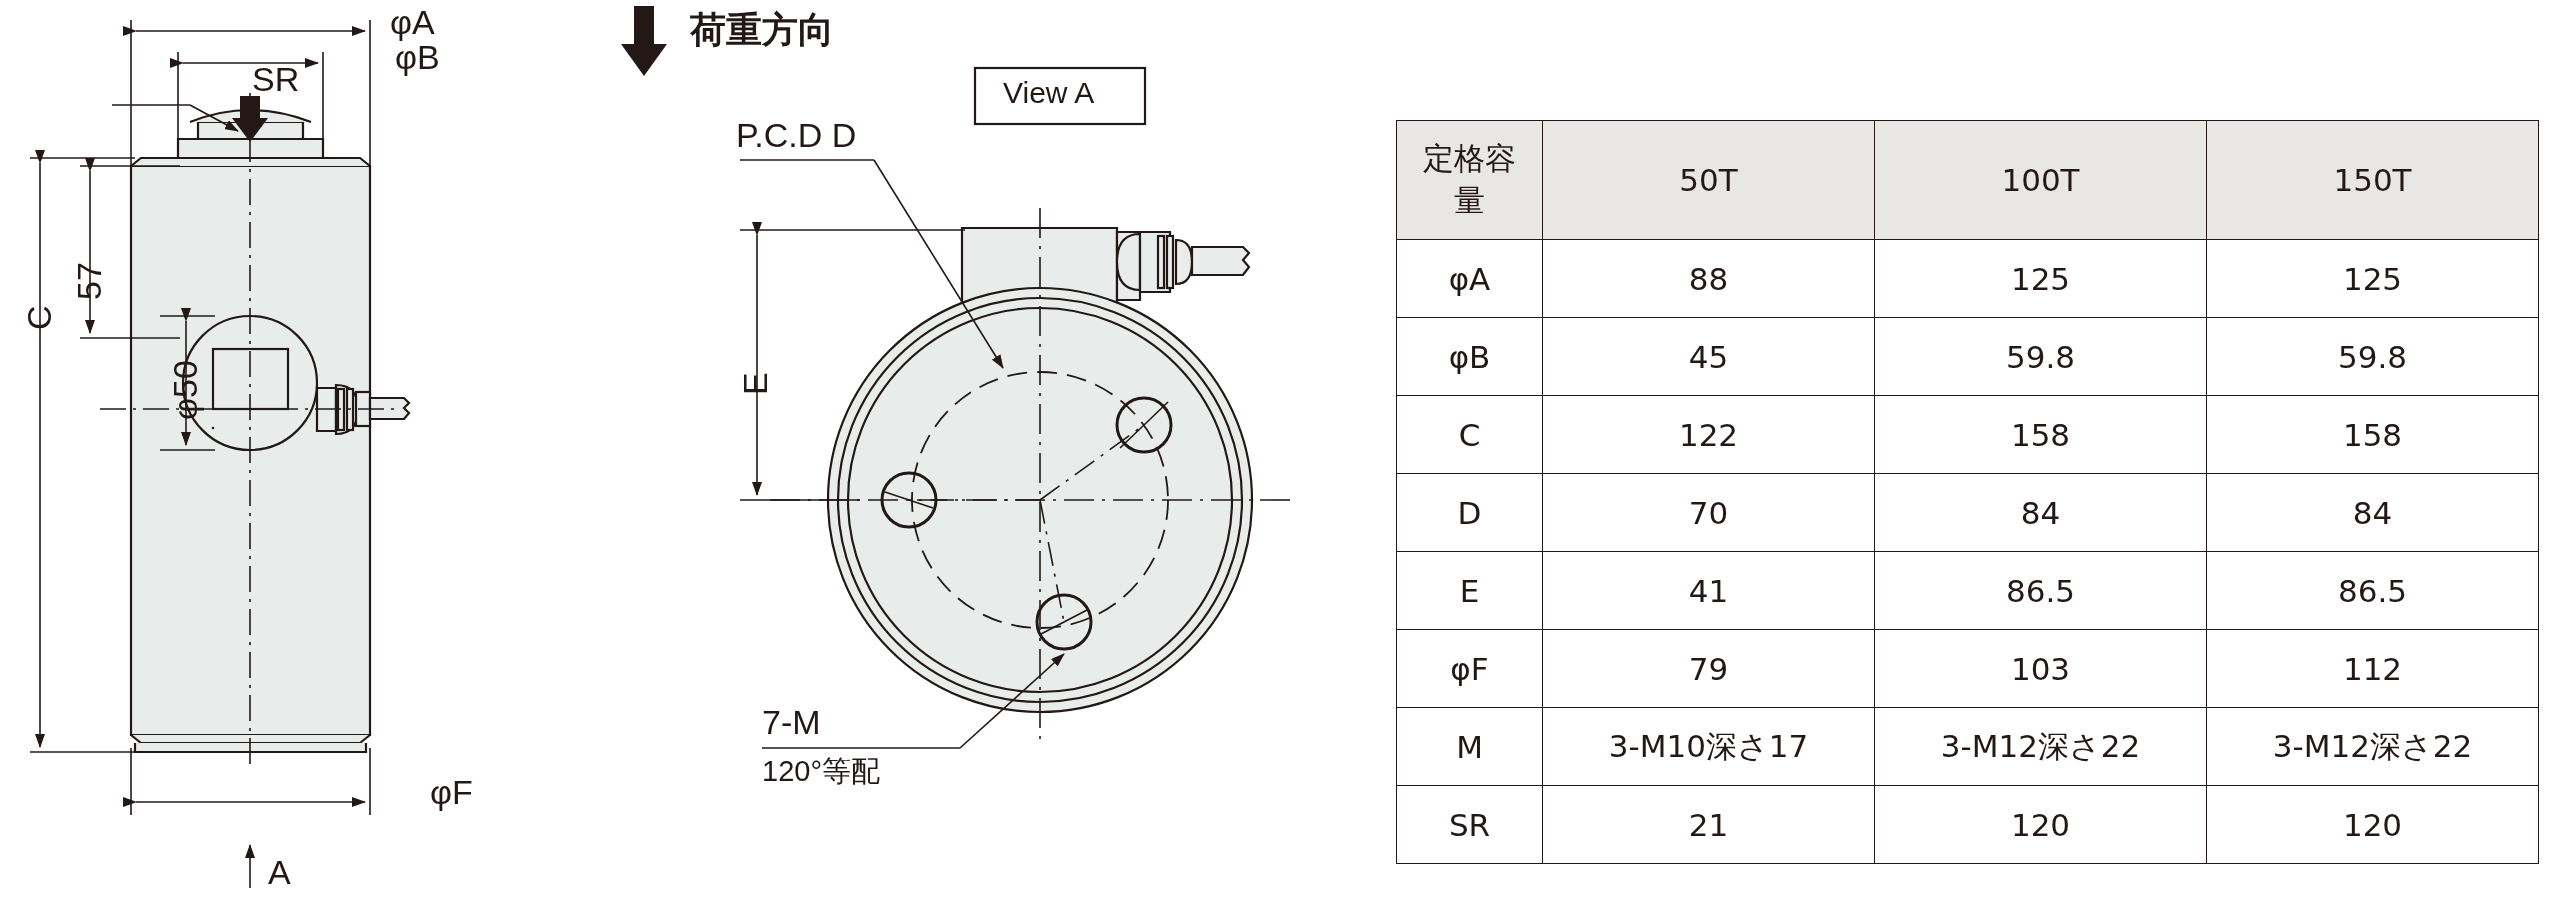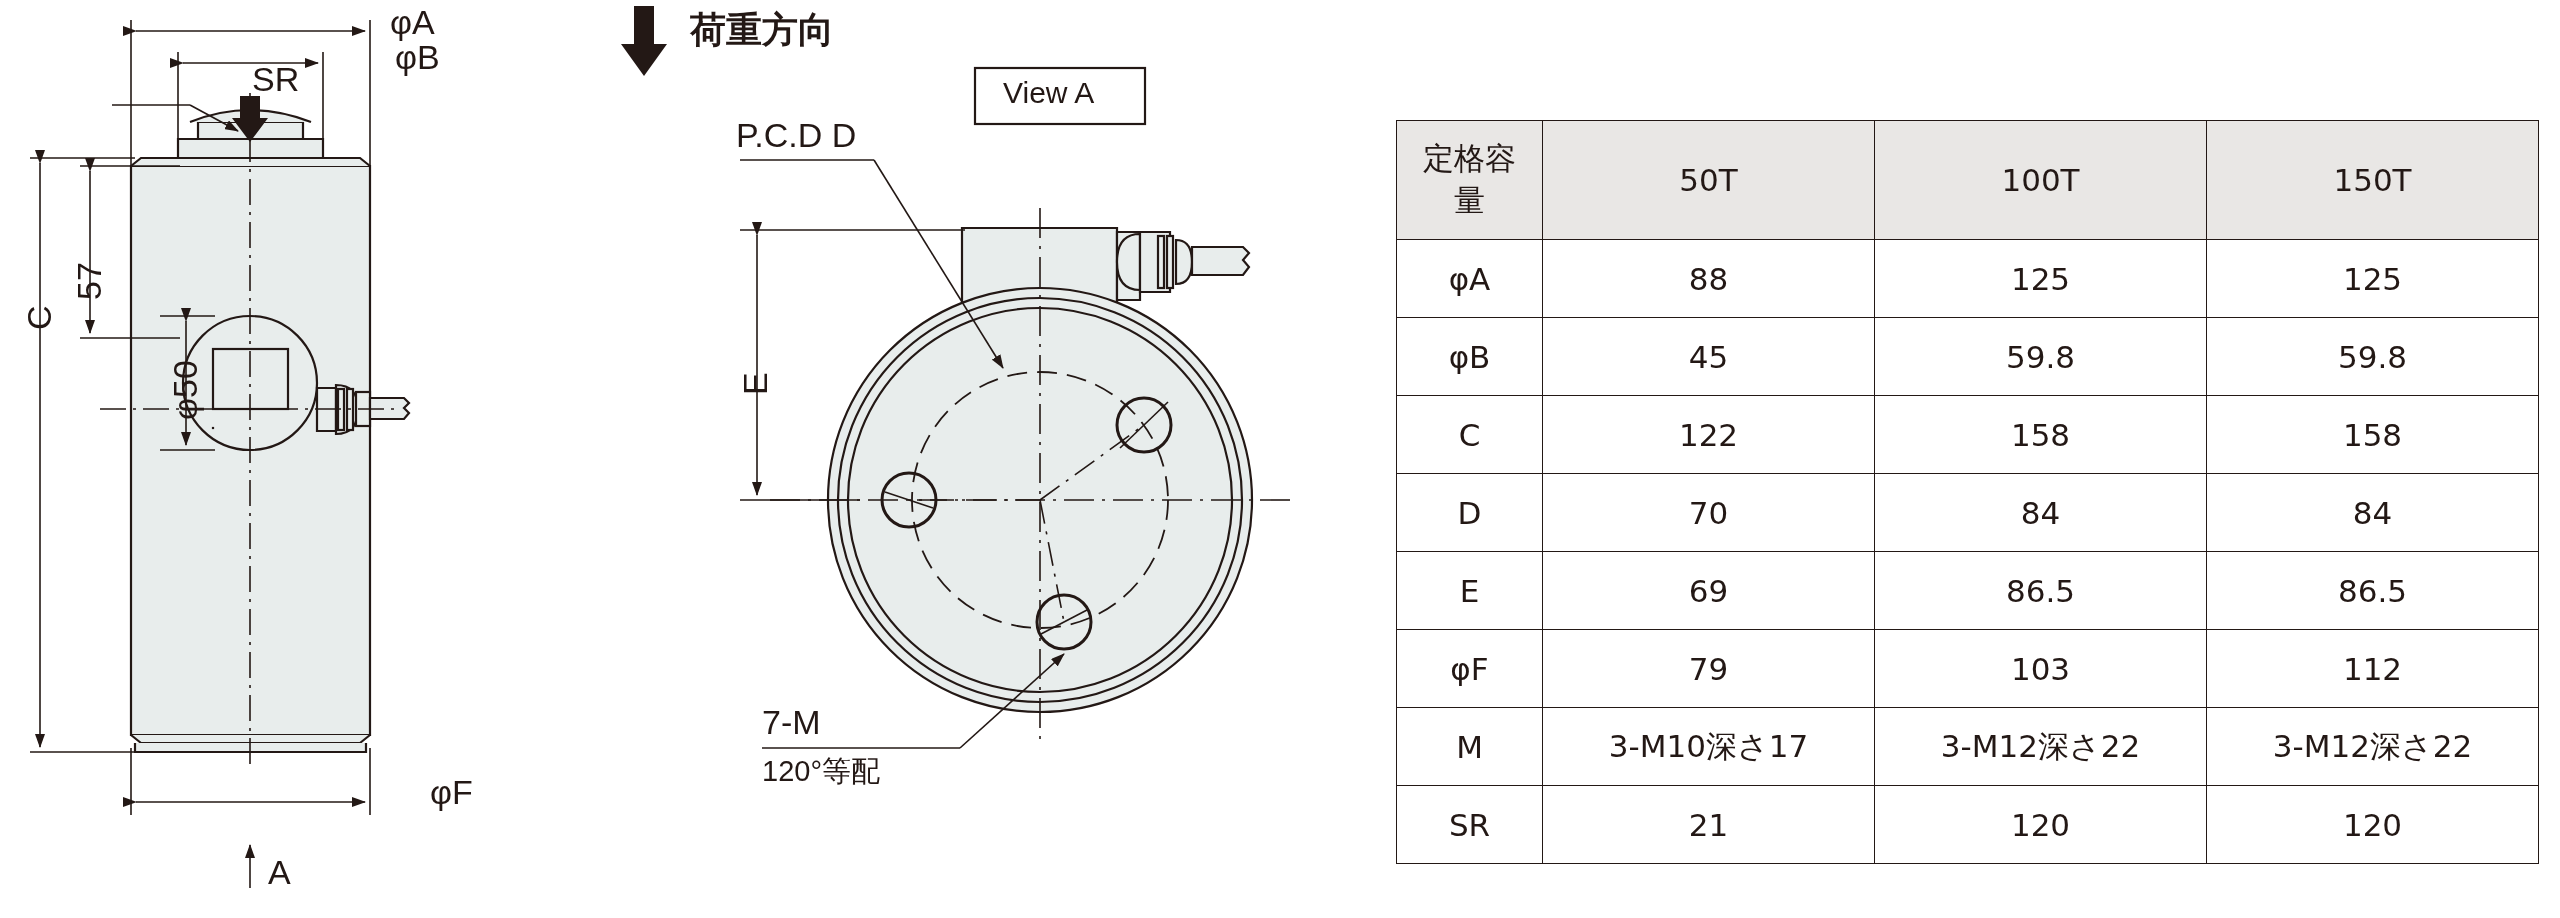--- a/index.html
+++ b/index.html
@@ -240,21 +240,21 @@
         <td>158</td>
       </tr>
       <tr>
         <td>D</td>
         <td>70</td>
         <td>84</td>
         <td>84</td>
       </tr>
       <tr>
         <td>E</td>
-        <td>69</td>
+        <td>41</td>
         <td>86.5</td>
         <td>86.5</td>
       </tr>
       <tr>
         <td>φF</td>
         <td>79</td>
         <td>103</td>
         <td>112</td>
       </tr>
       <tr>

